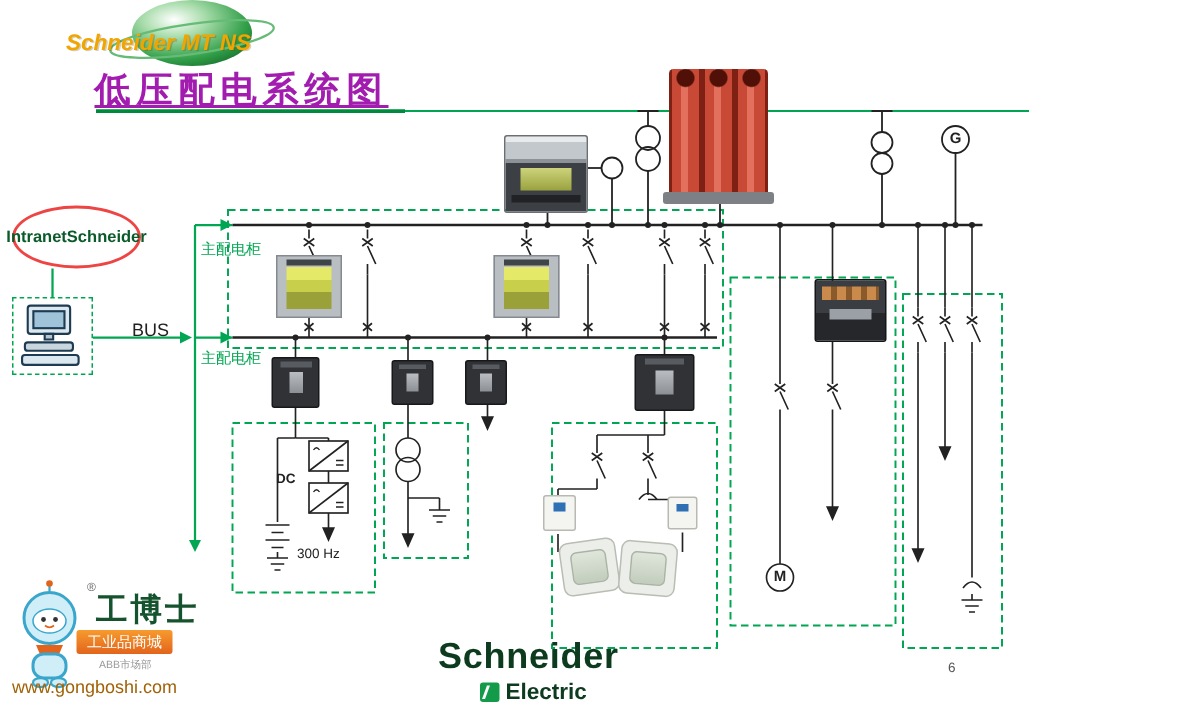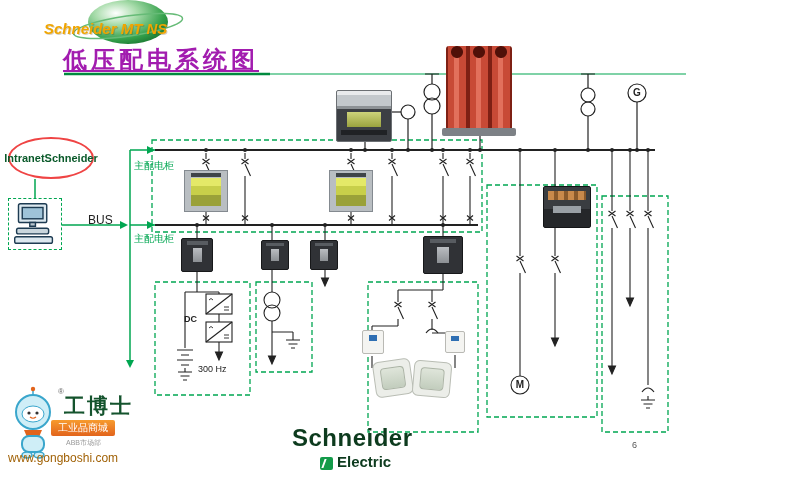--- a/index.html
+++ b/index.html
@@ -77,21 +77,21 @@
 
   .socket { background:#eceee9; border:1px solid #b9bdb4; border-radius:6px; }
   .socket::before { content:""; position:absolute; inset:6px; background:linear-gradient(#dfe5da,#c2cdbd);
          border:1px solid #aab3a4; border-radius:4px; }
   .s1 { left:374px; top:360px; width:38px; height:36px; transform:rotate(-8deg); }
   .s2 { left:413px; top:361px; width:38px; height:36px; transform:rotate(5deg); }
 
   
   .se-logo { left:292px; top:424px; width:130px; }
   .se-name { font-size:24px; font-weight:bold; color:#0d3b1e; letter-spacing:.5px; }
-  .se-row { display:flex; align-items:flex-end; gap:4px; margin-left:28px; margin-top:1px; }
+  .se-row { display:flex; align-items:center; gap:4px; margin-left:28px; margin-top:1px; }
   .se-glyph { width:13px; height:13px; background:#149b4a; border-radius:2px; position:relative; }
   .se-glyph::before { content:""; position:absolute; left:3px; top:2px; width:7px; height:9px;
          border-left:2px solid #fff; transform:skewX(-20deg); }
   .se-electric { font-size:15px; font-weight:bold; color:#0d3b1e; }
   .page-num { left:632px; top:440px; font-size:9px; color:#555; }
 
   
   .wm-reg { left:58px; top:387px; font-size:8px; color:#666; }
   .wm-company { left:64px; top:392px; font-size:21px; font-weight:bold; color:#14532d; letter-spacing:2px; }
   .wm-banner { left:51px; top:420px; font-size:10px; color:#fff; padding:1px 7px; border-radius:2px;

